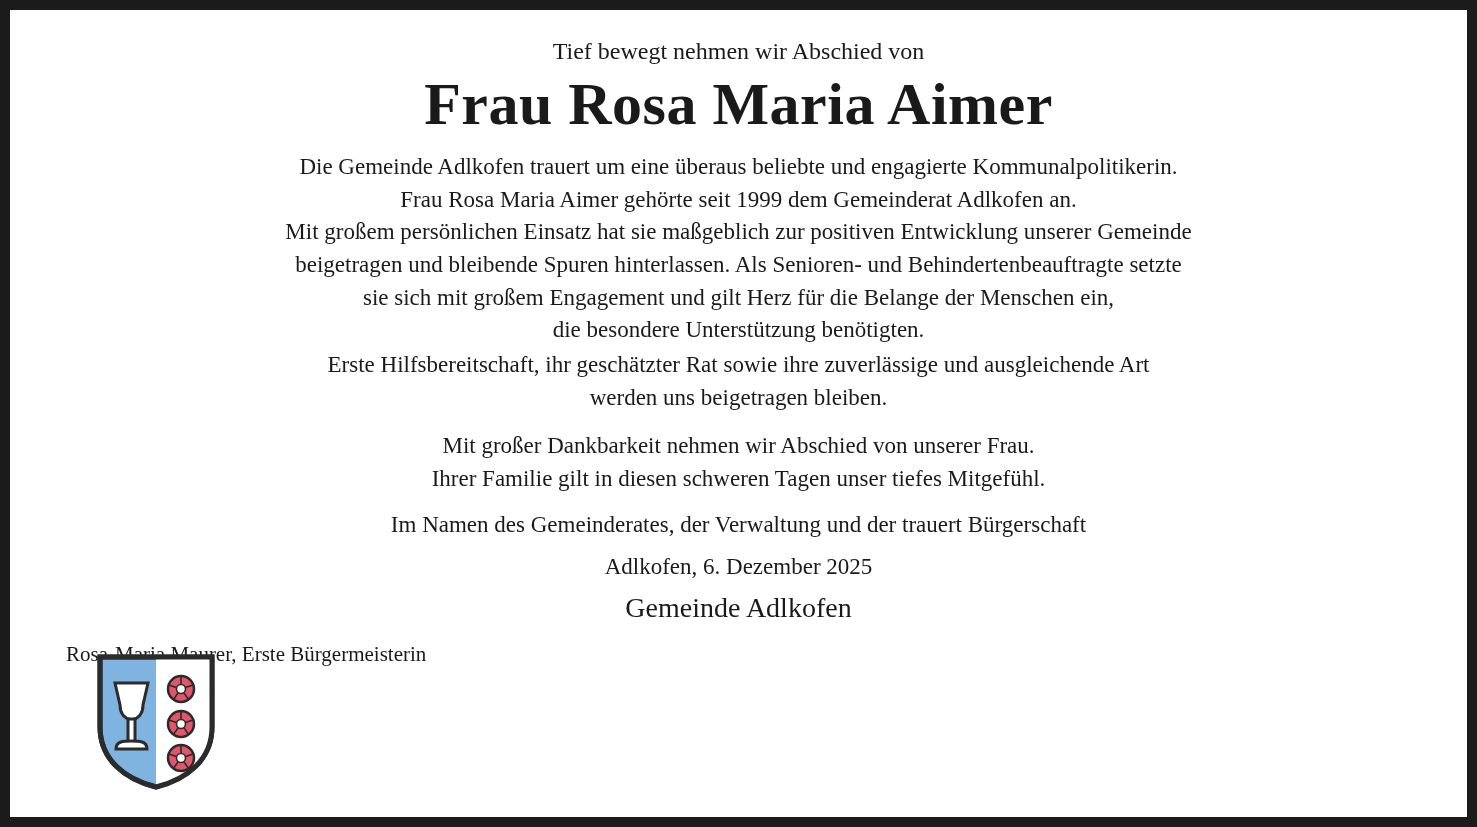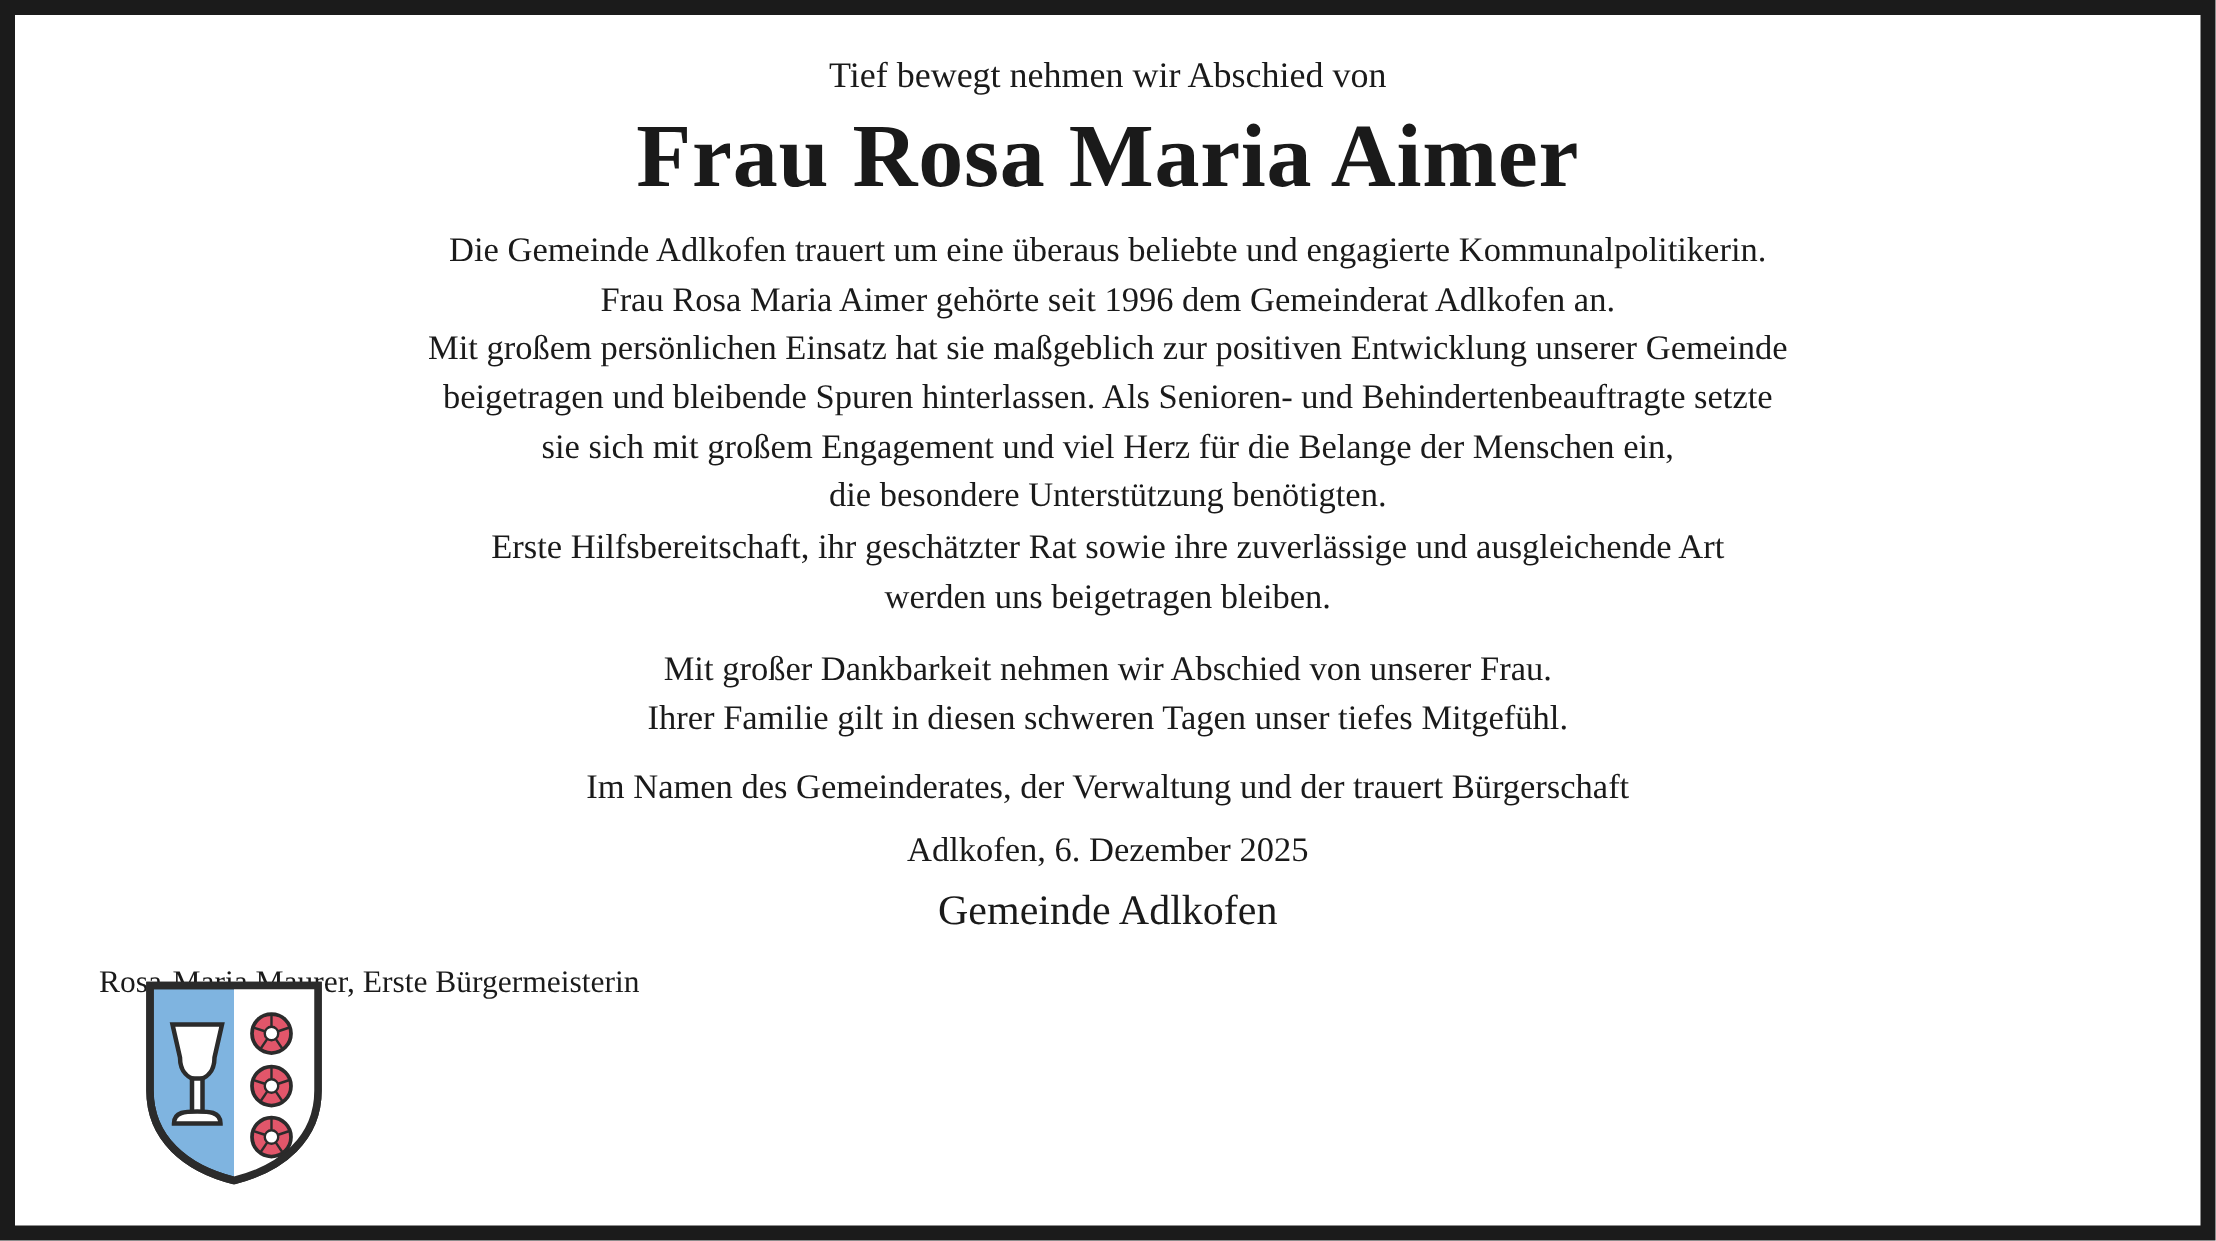--- a/index.html
+++ b/index.html
@@ -90,24 +90,24 @@
 
 <div class="obituary">
 
 
   <div class="intro">Tief bewegt nehmen wir Abschied von</div>
 
   <div class="name">Frau Rosa Maria Aimer</div>
 
   <div class="para tight">
     <span class="ln">Die Gemeinde Adlkofen trauert um eine überaus beliebte und engagierte Kommunalpolitikerin.</span>
-    <span class="ln">Frau Rosa Maria Aimer gehörte seit 1996 dem Gemeinderat Adlkofen an.</span>
+    <span class="ln">Frau Rosa Maria Aimer gehörte seit 1999 dem Gemeinderat Adlkofen an.</span>
     <span class="ln">Mit großem persönlichen Einsatz hat sie maßgeblich zur positiven Entwicklung unserer Gemeinde</span>
     <span class="ln">beigetragen und bleibende Spuren hinterlassen. Als Senioren- und Behindertenbeauftragte setzte</span>
-    <span class="ln">sie sich mit großem Engagement und viel Herz für die Belange der Menschen ein,</span>
+    <span class="ln">sie sich mit großem Engagement und gilt Herz für die Belange der Menschen ein,</span>
     <span class="ln">die besondere Unterstützung benötigten.</span>
   </div>
 
   <div class="para">
     <span class="ln">Erste Hilfsbereitschaft, ihr geschätzter Rat sowie ihre zuverlässige und ausgleichende Art</span>
     <span class="ln">werden uns beigetragen bleiben.</span>
   </div>
 
   <div class="para">
     <span class="ln">Mit großer Dankbarkeit nehmen wir Abschied von unserer Frau.</span>

